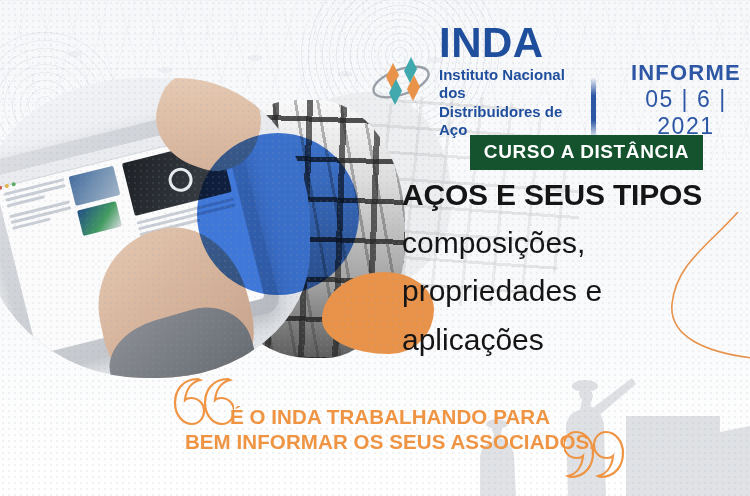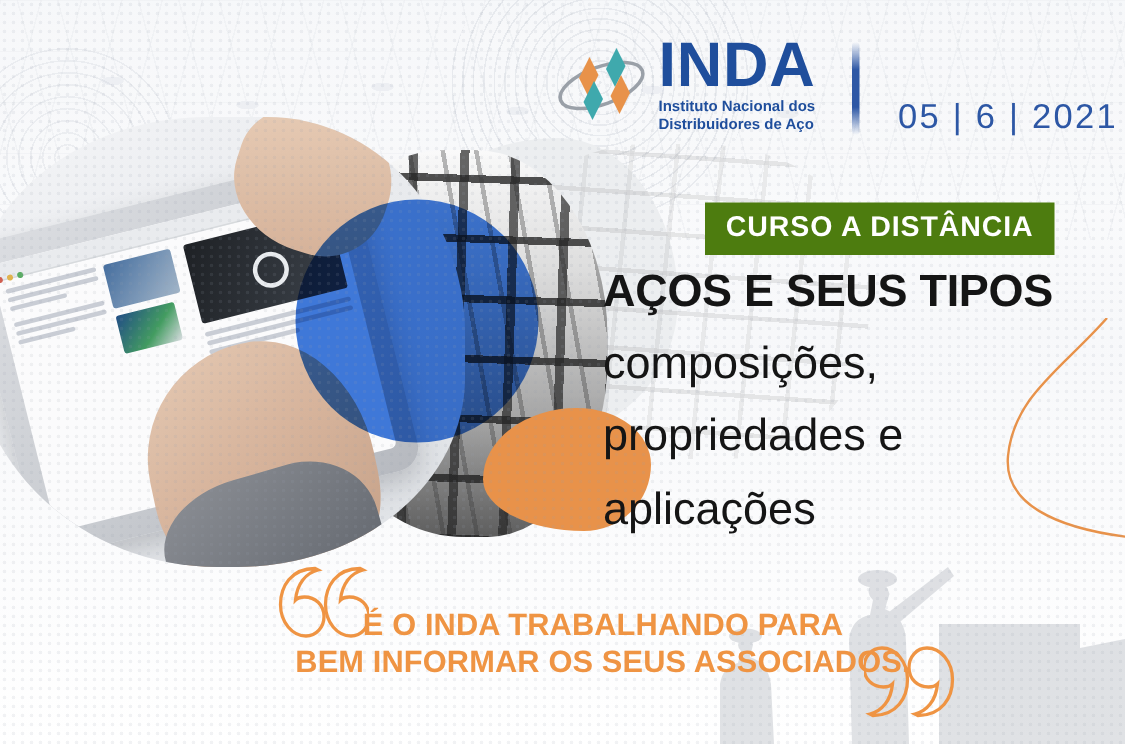--- a/index.html
+++ b/index.html
@@ -197,49 +197,49 @@
     display:flex; align-items:flex-end; gap:0;
   }
   .logo-wrap{ display:flex; align-items:center; gap:7px; }
   .logo-mark{ width:62px; height:56px; flex:none; }
   .logo-text{ line-height:1; }
   .logo-title{
     font-size:42px; font-weight:700; letter-spacing:.5px;
     color:#1f4e9c; font-family:"Liberation Sans", sans-serif;
   }
   .logo-sub{
-    font-size:10px; font-weight:700; color:#1f4e9c;
+    font-size:15px; font-weight:700; color:#1f4e9c;
     margin-top:2px; line-height:1.22;
   }
   .hdr-divider{
     width:5px; height:62px; margin:0 26px 0 24px;
     background:linear-gradient(180deg, rgba(47,90,168,0) 0%, #2d57a5 30%, #2d57a5 70%, rgba(47,90,168,0) 100%);
     border-radius:3px;
   }
   .informe{ text-align:center; color:#2d57a5; line-height:1.16; }
   .informe-label{ font-size:22px; font-weight:700; letter-spacing:1.2px; }
   .informe-date{ font-size:23px; font-weight:400; letter-spacing:1.5px; }
 
   
   .badge{
     position:absolute; right:47px; top:135px;
-    background:#4d7c0f; color:#fff;
+    background:#14532d; color:#fff;
     font-size:19px; font-weight:700; letter-spacing:.6px;
     padding:6px 14px 7px;
   }
   .titles{
     position:absolute; right:48px; top:178px;
     text-align:left; color:#151515;
   }
   .t-main{ font-size:30px; font-weight:700; letter-spacing:-.2px; line-height:1.12; }
   .t-sub{ font-size:30px; font-weight:400; line-height:1.16; margin-top:14px; }
 
   
   .quote{
-    position:absolute; left:184px; top:378px;
+    position:absolute; left:172px; top:378px;
     width:470px; height:100px;
   }
   .quote-text{
     position:absolute; left:8px; top:26px; width:420px;
     text-align:center;
     color:#ef9443;
     font-size:20.5px; font-weight:700; line-height:1.22;
     letter-spacing:.1px;
   }
   .qmark{ position:absolute; }
@@ -341,20 +341,21 @@
         <div class="logo-sub">
           <div>Instituto Nacional dos</div>
           <div>Distribuidores de Aço</div>
         </div>
       </div>
     </div>
 
     <div class="hdr-divider"></div>
 
     <div class="informe">
+      <div class="informe-label">INFORME</div>
       <div class="informe-date">05 | 6 | 2021</div>
     </div>
   </div>
 
   <div class="badge">CURSO A DISTÂNCIA</div>
 
   <div class="titles">
     <div class="t-main">AÇOS E SEUS TIPOS</div>
     <div class="t-sub">composições,</div>
     <div class="t-sub">propriedades e</div>

